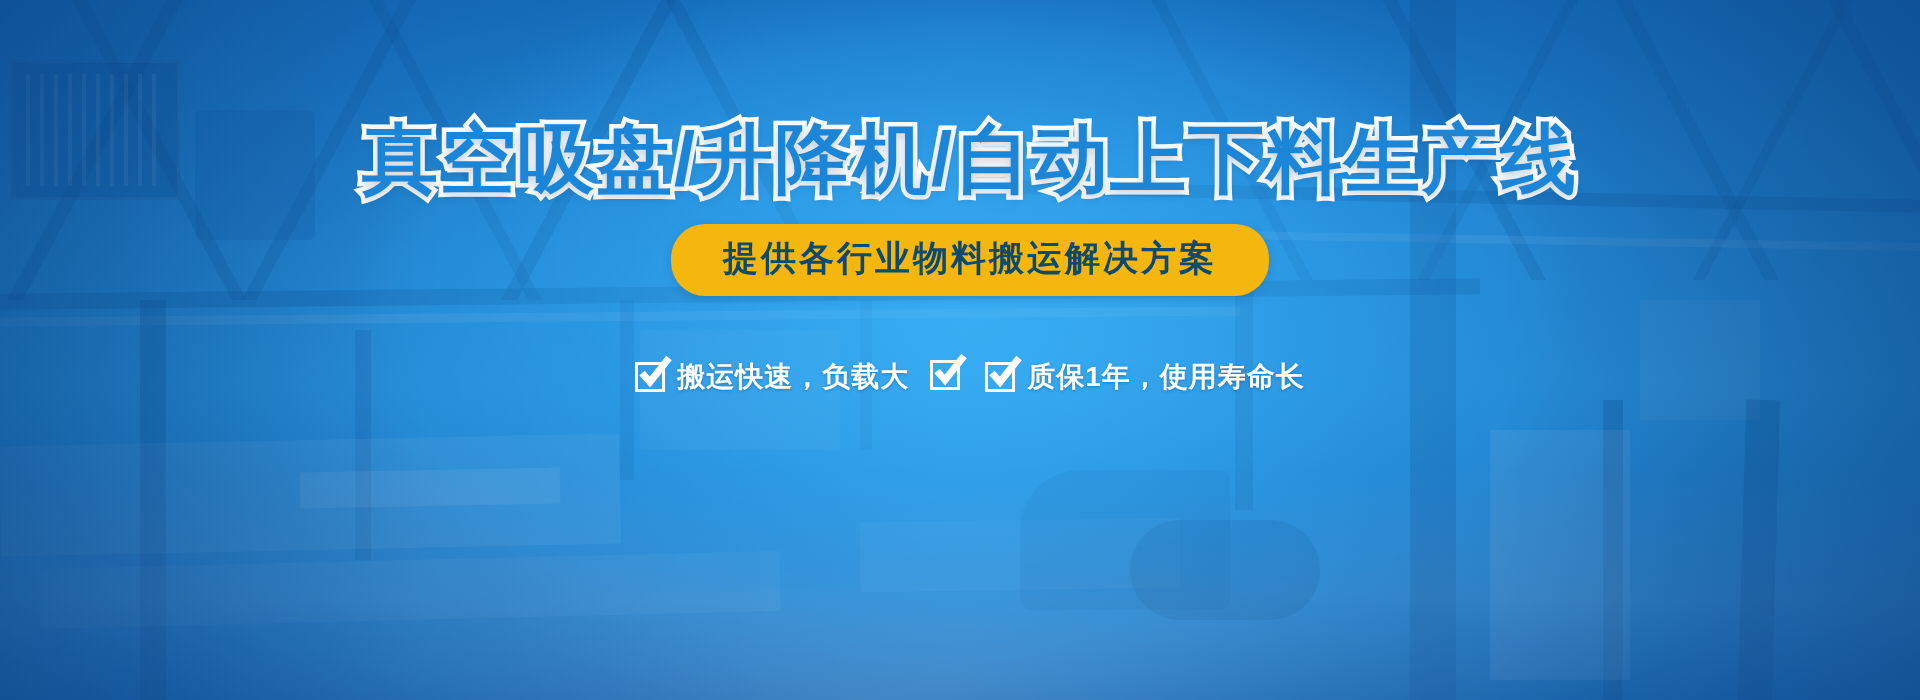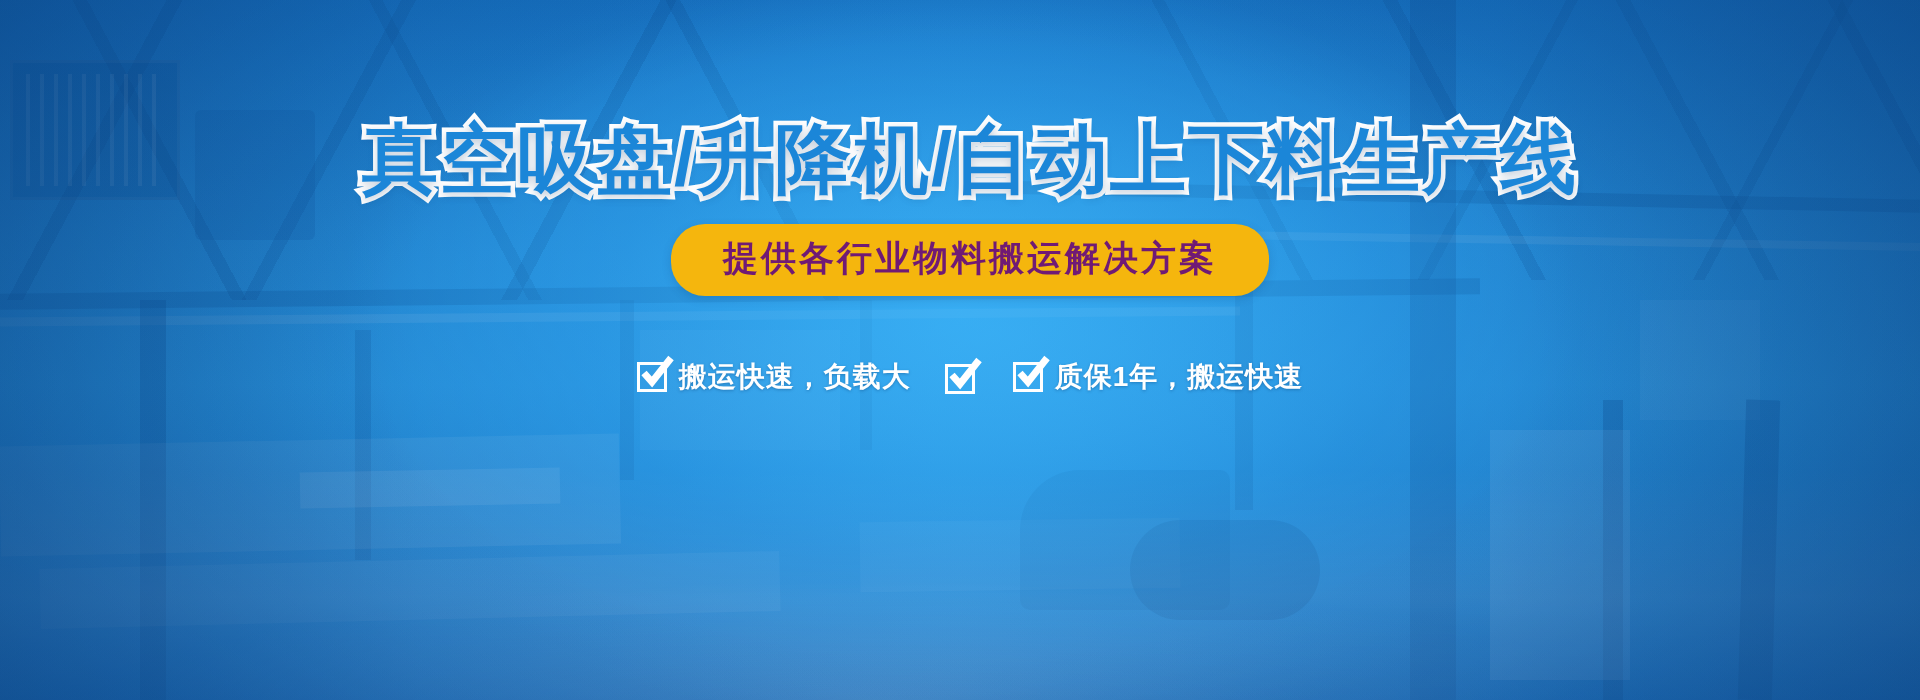--- a/index.html
+++ b/index.html
@@ -128,35 +128,35 @@
     color: #1b86d8;
     -webkit-text-stroke: 9px #ffffff;
     paint-order: stroke fill;
     text-shadow: 0 3px 8px rgba(8,52,104,0.25);
     white-space: nowrap;
   }
 
   .subtitle-pill {
     margin-top: 24px;
     background: #f5b60d;
-    color: #701a75;
+    color: #0c4a6e;
     font-size: 35px;
     font-weight: bold;
     letter-spacing: 3px;
     padding: 11px 52px 14px;
     border-radius: 34px;
     white-space: nowrap;
     box-shadow: 0 3px 10px rgba(8,52,104,0.18);
   }
 
   .features {
     margin-top: 62px;
     display: flex;
-    align-items: flex-end;
-    gap: 34px;
+    align-items: flex-start;
+    gap: 21px;
     white-space: nowrap;
   }
   .feature {
     display: flex;
     align-items: center;
     gap: 8px;
   }
   .check-icon {
     width: 34px;
     height: 34px;
@@ -254,18 +254,18 @@
         </span>
       </div>
 
       <div class="feature">
         <span class="check-icon">
           <span class="box"></span>
           <svg viewBox="0 0 36 36" aria-hidden="true">
             <path d="M6 18 L14 27 L33 3" fill="none" stroke="#ffffff" stroke-width="7" stroke-linecap="butt" stroke-linejoin="miter"></path>
           </svg>
         </span>
-        <span class="feature-label">质保1年，搬运快速</span>
+        <span class="feature-label">质保1年，使用寿命长</span>
       </div>
 
     </div>
   </div>
 </div>
 
 </body></html>

